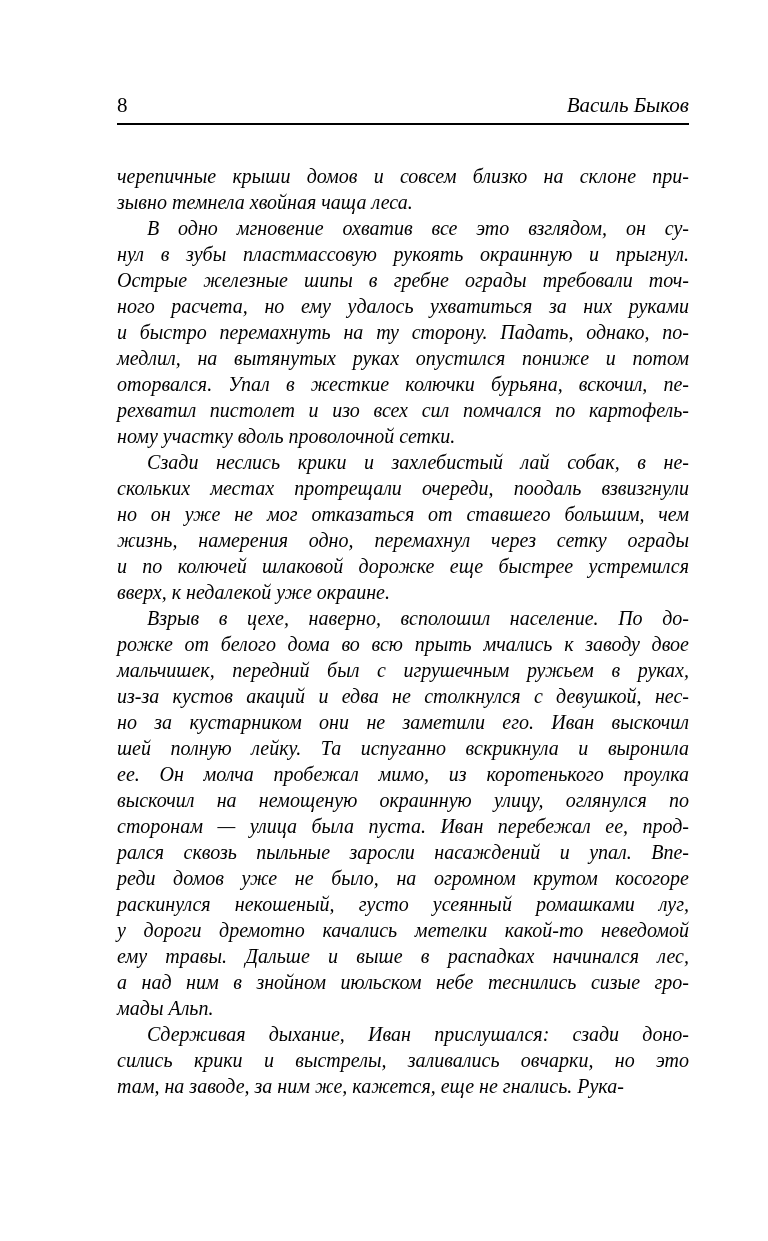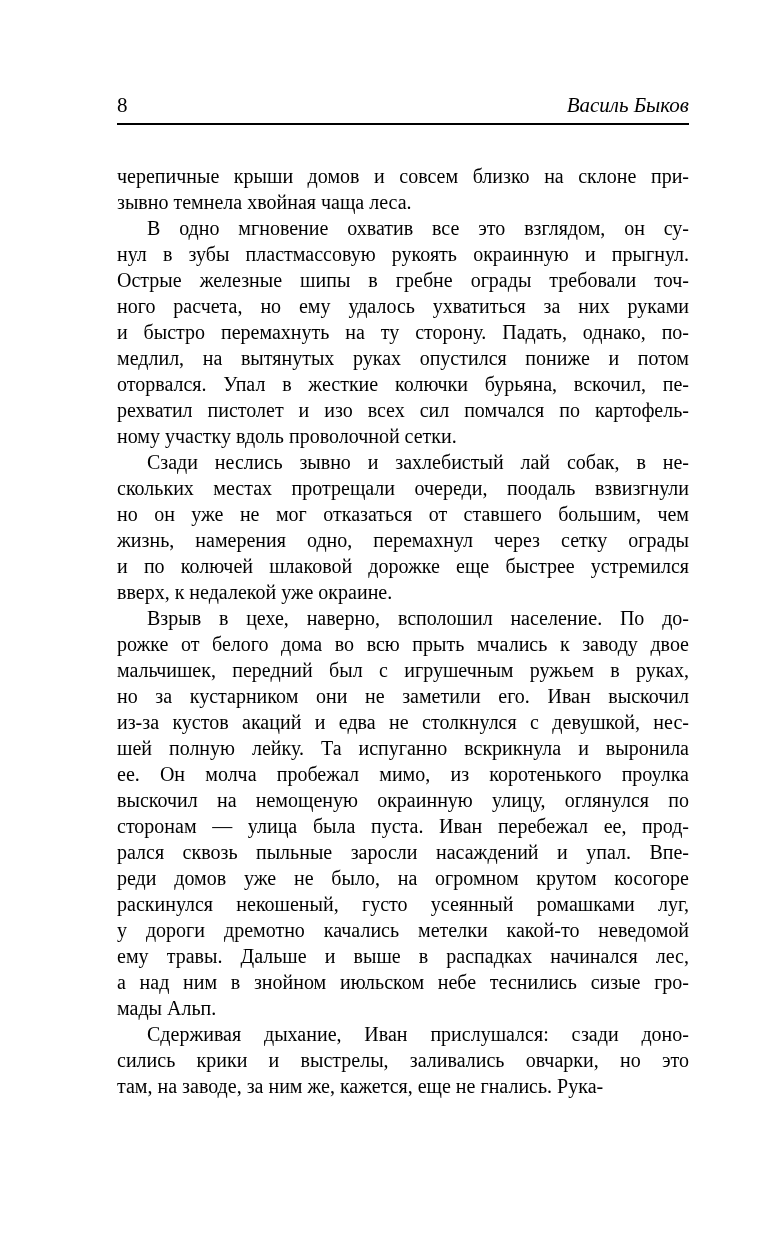--- a/index.html
+++ b/index.html
@@ -37,20 +37,21 @@
   .body-text {
     margin-top: 38px;
     font-size: 20px;
     line-height: 26px;
   }
   .para { margin: 0; }
   .line {
     display: block;
     text-align: justify;
     text-align-last: justify;
+    font-style: italic;
   }
   .line.last { text-align-last: left; }
   .line.first-indent { text-indent: 30px; }
 </style>
 </head>
 <body>
 
 <div class="page">
   <div class="content">
     <div class="running-header">
@@ -68,33 +69,33 @@
           <span class="line">нул в зубы пластмассовую рукоять окраинную и прыгнул.</span>
           <span class="line">Острые железные шипы в гребне ограды требовали точ-</span>
           <span class="line">ного расчета, но ему удалось ухватиться за них руками</span>
           <span class="line">и быстро перемахнуть на ту сторону. Падать, однако, по-</span>
           <span class="line">медлил, на вытянутых руках опустился пониже и потом</span>
           <span class="line">оторвался. Упал в жесткие колючки бурьяна, вскочил, пе-</span>
           <span class="line">рехватил пистолет и изо всех сил помчался по картофель-</span>
           <span class="line last">ному участку вдоль проволочной сетки.</span>
         </p>
         <p class="para">
-          <span class="line first-indent">Сзади неслись зывно и захлебистый лай собак, в не-</span>
+          <span class="line first-indent">Сзади неслись крики и захлебистый лай собак, в не-</span>
           <span class="line">скольких местах протрещали очереди, поодаль взвизгнули</span>
           <span class="line">но он уже не мог отказаться от ставшего большим, чем</span>
           <span class="line">жизнь, намерения одно, перемахнул через сетку ограды</span>
           <span class="line">и по колючей шлаковой дорожке еще быстрее устремился</span>
           <span class="line last">вверх, к недалекой уже окраине.</span>
         </p>
         <p class="para">
           <span class="line first-indent">Взрыв в цехе, наверно, всполошил население. По до-</span>
           <span class="line">рожке от белого дома во всю прыть мчались к заводу двое</span>
           <span class="line">мальчишек, передний был с игрушечным ружьем в руках,</span>
+          <span class="line">из-за кустов акаций и едва не столкнулся с девушкой, нес-</span>
           <span class="line">но за кустарником они не заметили его. Иван выскочил</span>
-          <span class="line">из-за кустов акаций и едва не столкнулся с девушкой, нес-</span>
           <span class="line">шей полную лейку. Та испуганно вскрикнула и выронила</span>
           <span class="line">ее. Он молча пробежал мимо, из коротенького проулка</span>
           <span class="line">выскочил на немощеную окраинную улицу, оглянулся по</span>
           <span class="line">сторонам — улица была пуста. Иван перебежал ее, прод-</span>
           <span class="line">рался сквозь пыльные заросли насаждений и упал. Впе-</span>
           <span class="line">реди домов уже не было, на огромном крутом косогоре</span>
           <span class="line">раскинулся некошеный, густо усеянный ромашками луг,</span>
           <span class="line">у дороги дремотно качались метелки какой-то неведомой</span>
           <span class="line">ему травы. Дальше и выше в распадках начинался лес,</span>
           <span class="line">а над ним в знойном июльском небе теснились сизые гро-</span>

